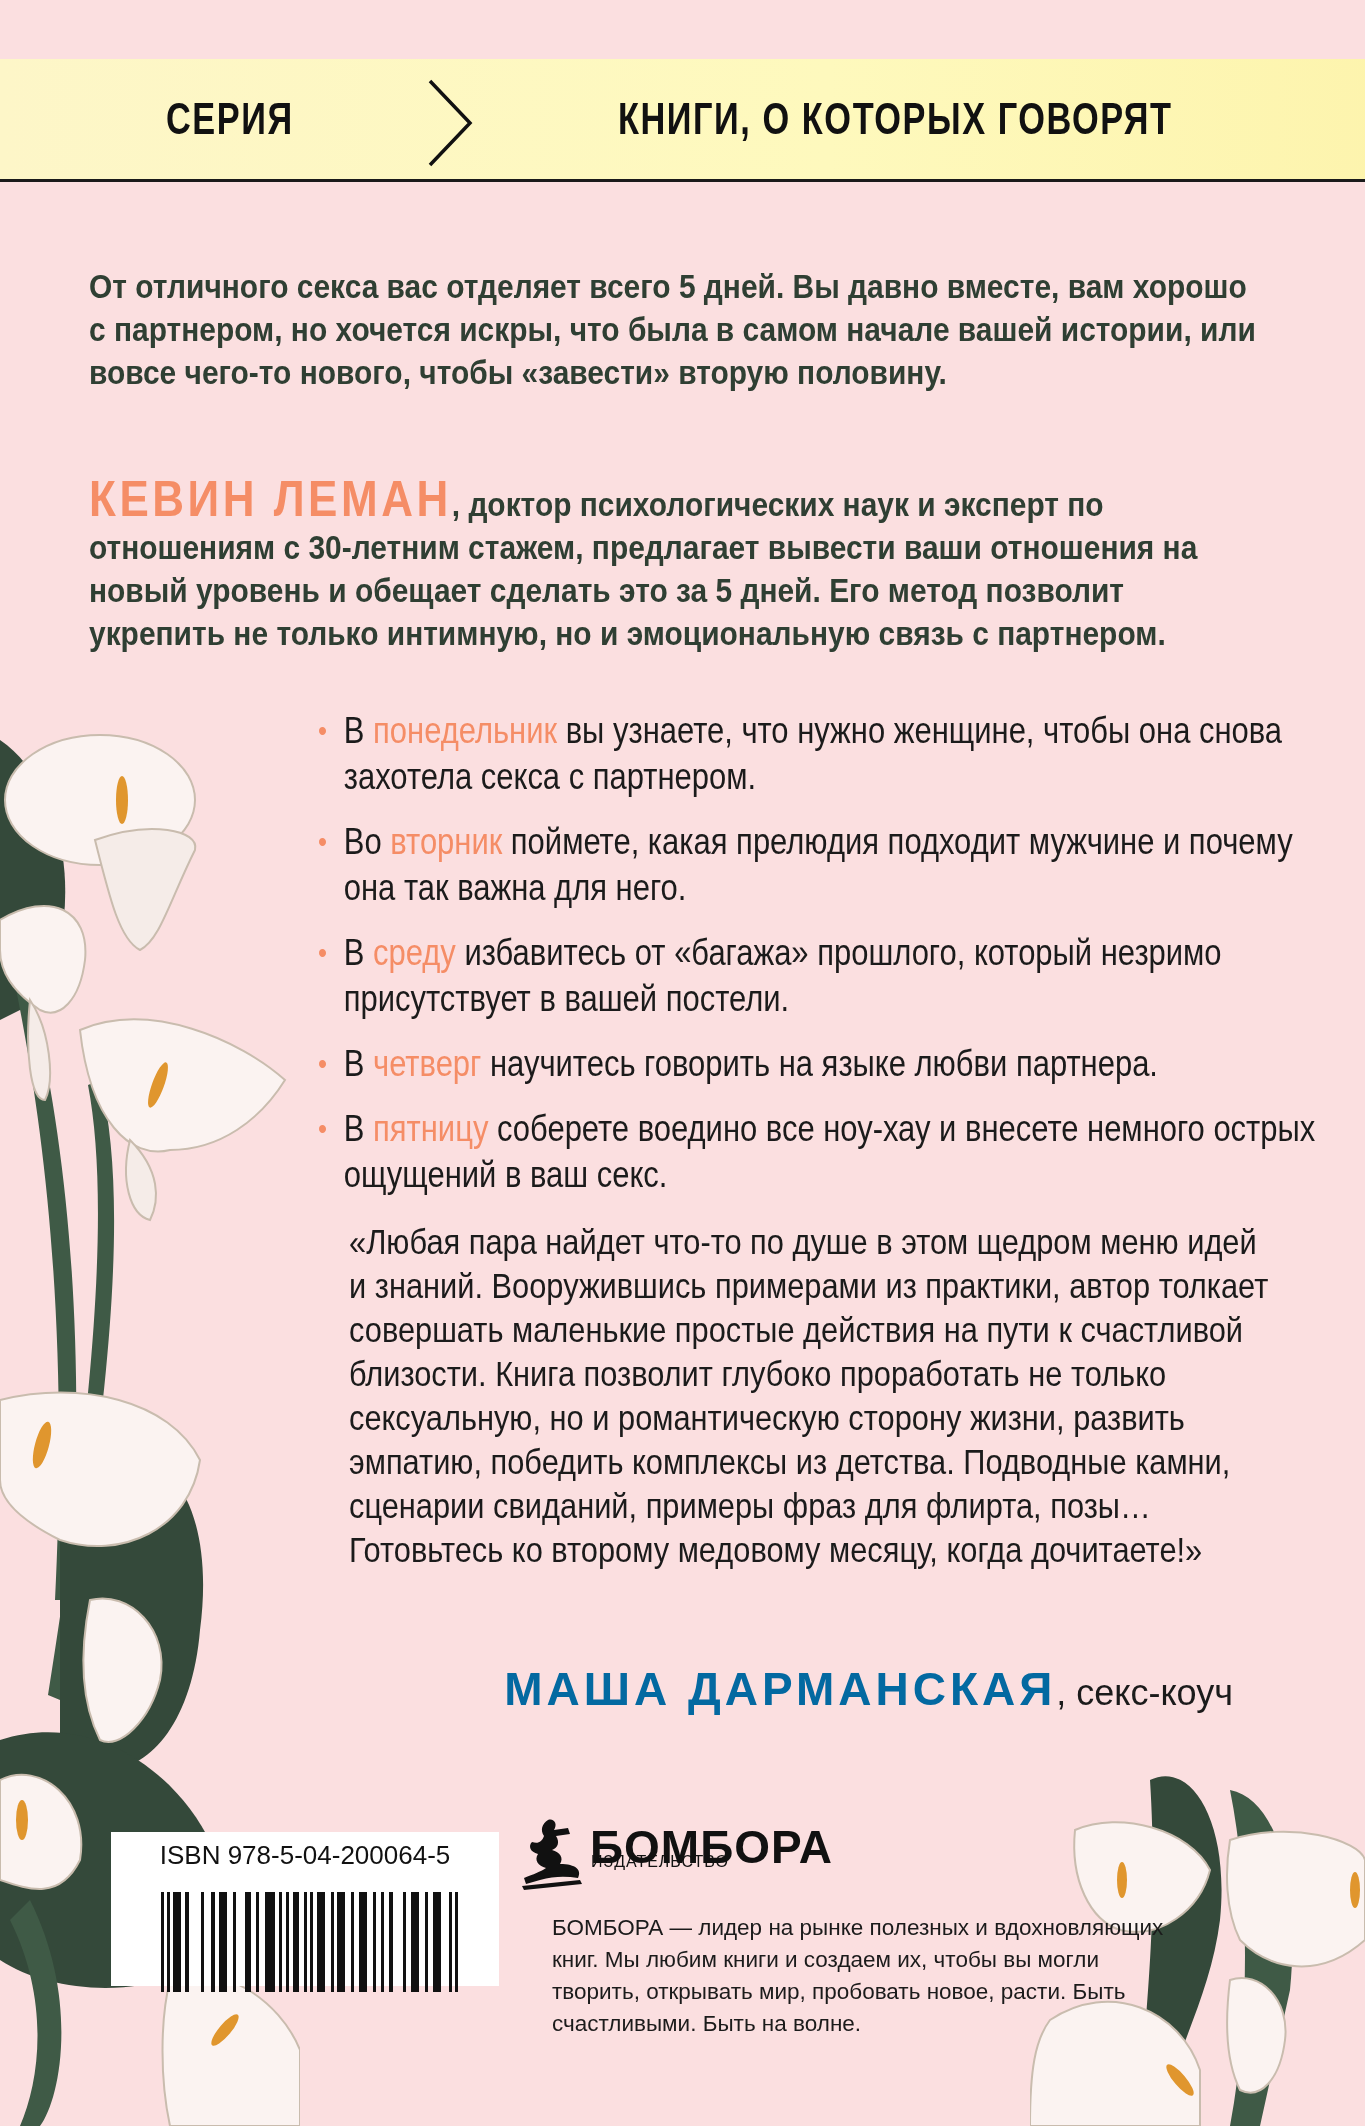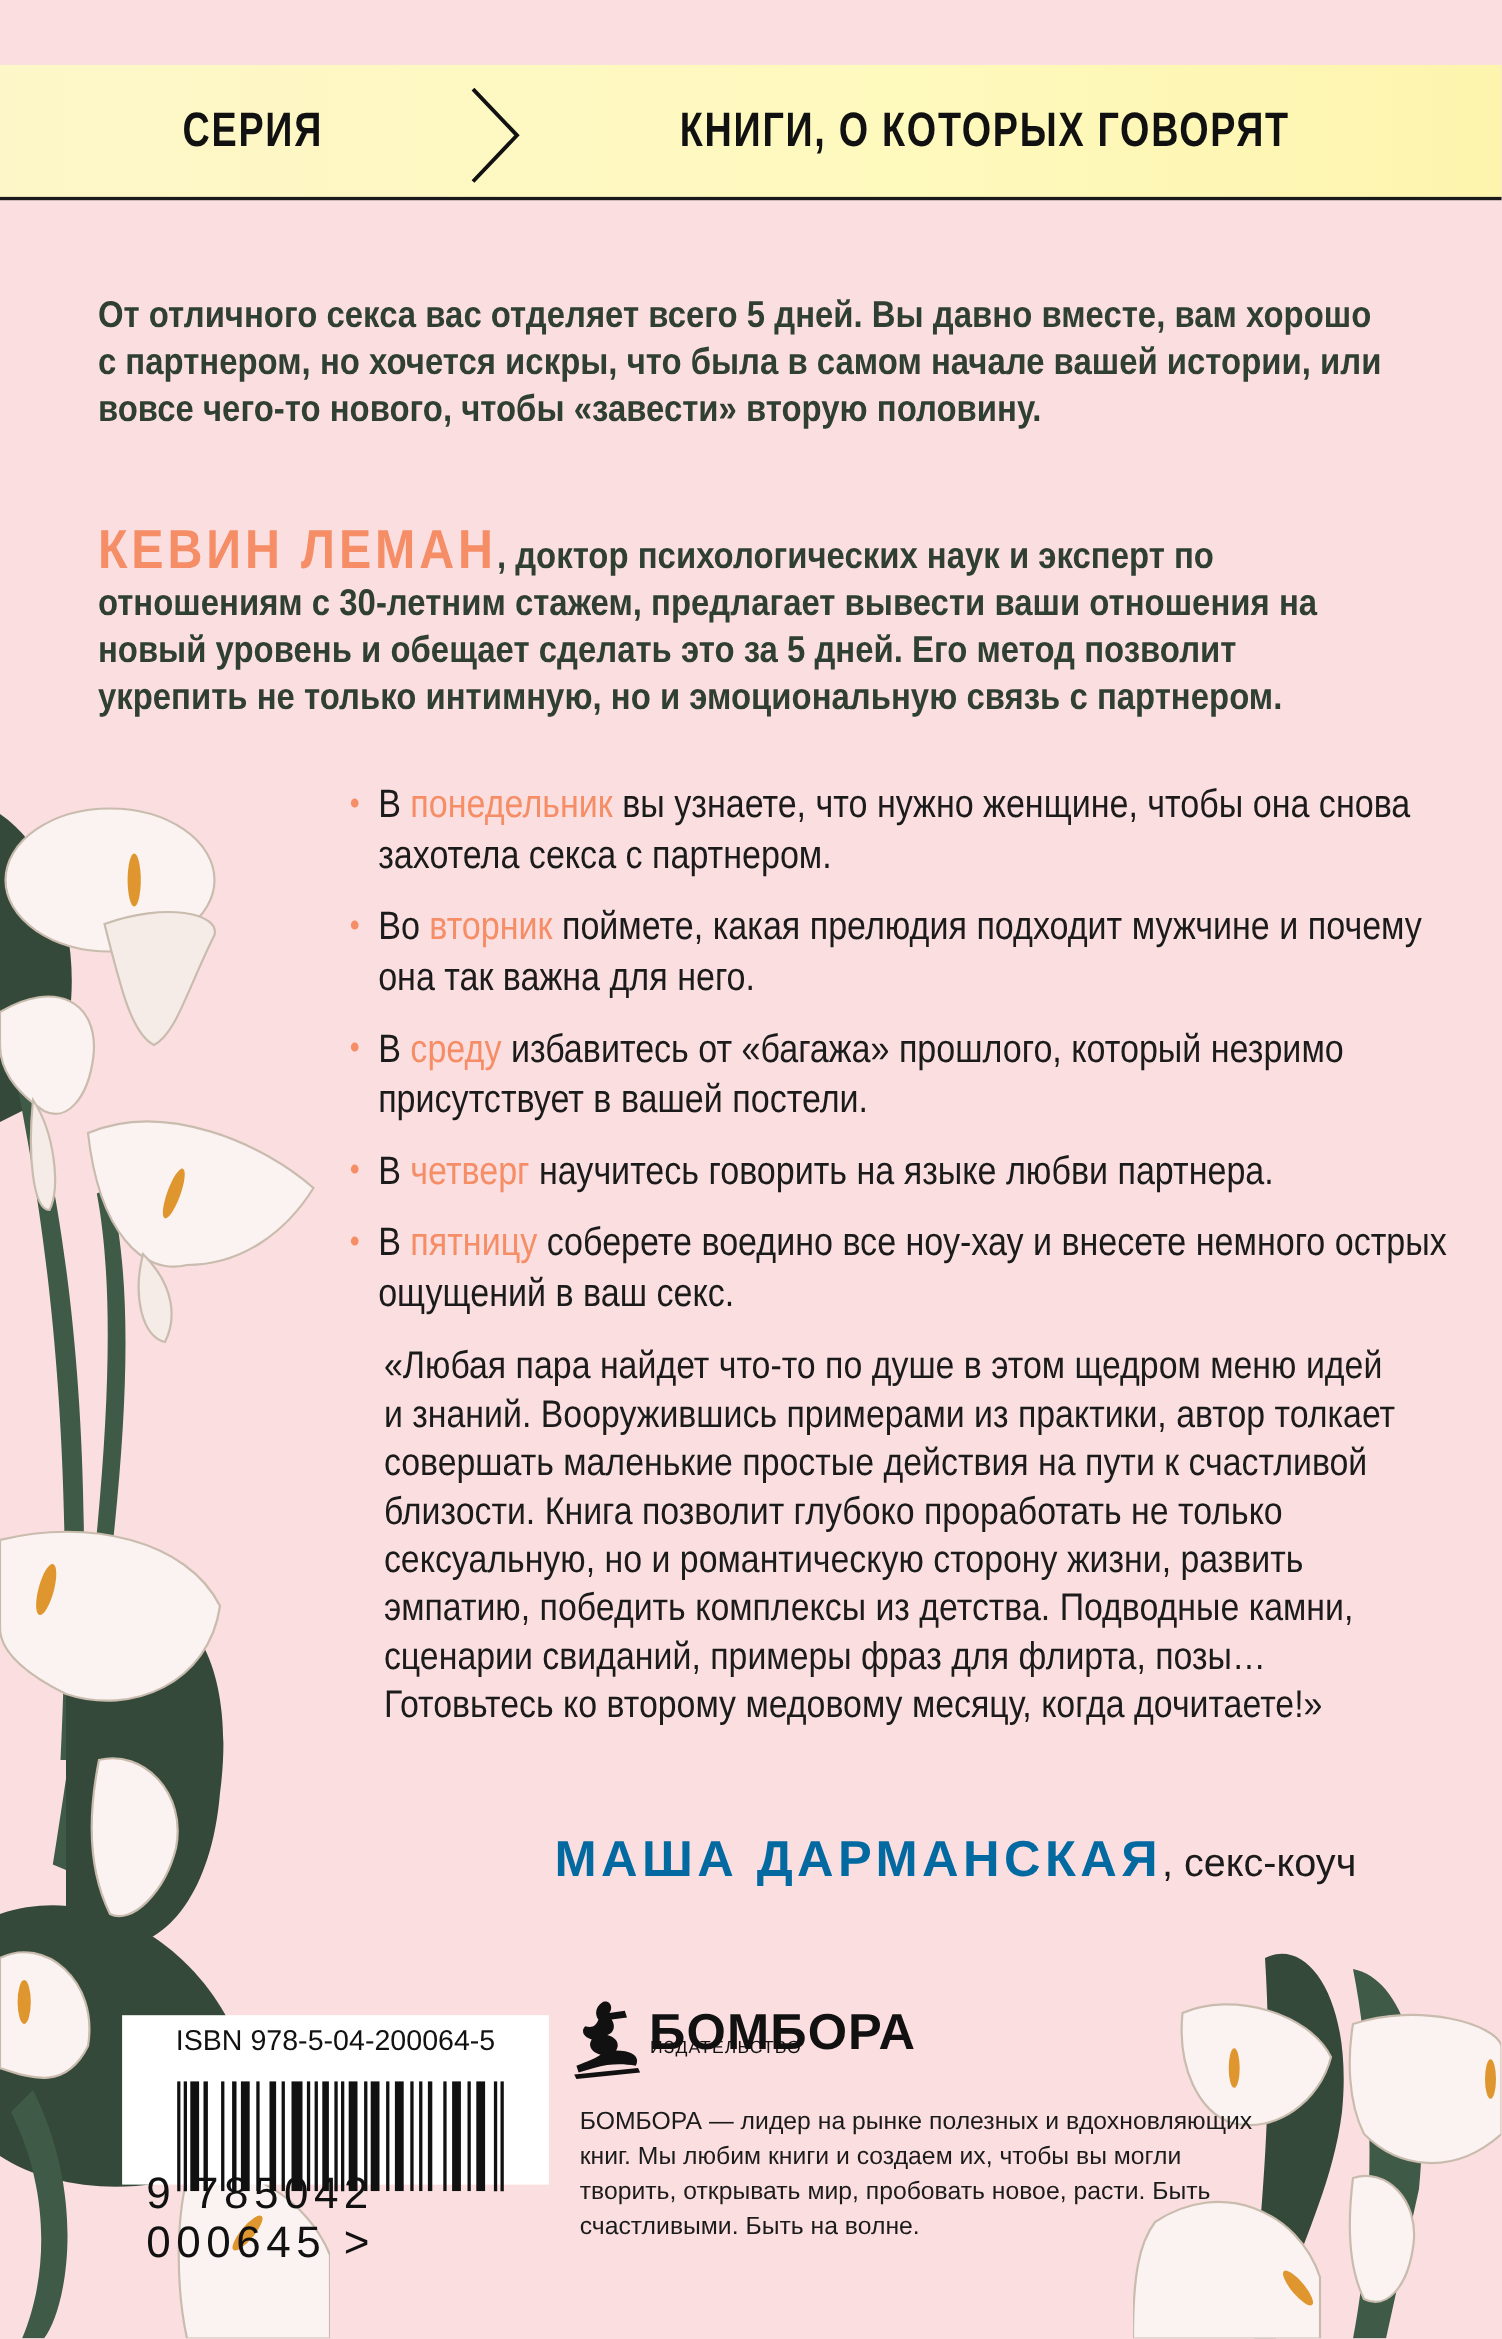--- a/index.html
+++ b/index.html
@@ -52,21 +52,21 @@
   .barcode-box {
     position: absolute; left: 111px; top: 1832px; width: 388px; height: 154px;
     background: #ffffff;
   }
   .isbn-text { position: absolute; top: 8px; left: 0; width: 100%; text-align: center; font-size: 26px; color: #111; }
   .bars { position: absolute; left: 50px; top: 60px; width: 306px; height: 100px; }
   .barcode-digits { position: absolute; left: 22px; top: 140px; font-size: 40px; color: #111; letter-spacing: 5px; }
   .bomb-logo { position: absolute; left: 520px; top: 1818px; width: 70px; height: 72px; }
   .publisher-name { position: absolute; left: 590px; top: 1820px; font-weight: bold; font-size: 46px; color: #111; letter-spacing: 1px; }
   .publisher-sub { position: absolute; left: 591px; top: 1853px; font-weight: normal; font-size: 16px; color: #111; letter-spacing: 1px; }
-  .publisher-desc { position: absolute; left: 527px; top: 1912px; width: 640px; font-size: 22.5px; line-height: 32px; color: #1b1b1b; }
+  .publisher-desc { position: absolute; left: 552px; top: 1912px; width: 640px; font-size: 22.5px; line-height: 32px; color: #1b1b1b; }
   .flowers-left, .flowers-right { position: absolute; }
   .flowers-left { left: 0; top: 700px; width: 300px; height: 1426px; }
   .flowers-right { left: 1030px; top: 1740px; width: 335px; height: 386px; }
 </style>
 </head>
 <body>
 
 <svg class="flowers-left" viewBox="0 0 300 1426">
   <path d="M0 40 C60 80 90 200 40 300 L0 320 Z" fill="#34493a"></path>
   <path d="M20 250 C60 400 90 600 70 900 L55 900 C70 600 40 400 10 260Z" fill="#3f5a46"></path>
@@ -175,21 +175,20 @@
       <rect x="220" y="0" width="3" height="100"></rect>
         <rect x="228" y="0" width="4" height="100"></rect>
       <rect x="242" y="0" width="3" height="100"></rect>
         <rect x="250" y="0" width="8" height="100"></rect>
       <rect x="264" y="0" width="3" height="100"></rect>
         <rect x="272" y="0" width="8" height="100"></rect>
       <rect x="288" y="0" width="3" height="110"></rect>
         <rect x="294" y="0" width="3" height="110"></rect>
     </g>
   </svg>
-  <div class="barcode-digits">9 785042 000645 &gt;</div>
 </div>
 
 <svg class="bomb-logo" viewBox="0 0 70 72">
   <path d="M28 2 C34 0 38 6 34 12 L48 10 L50 16 L36 18 C40 24 38 30 32 32 C40 34 44 40 40 46 C56 46 62 52 58 60 C46 58 34 58 20 62 L6 66 L4 60 C14 56 20 54 26 50 C18 48 14 42 18 36 C10 34 8 28 12 24 C18 26 22 24 24 18 C20 12 22 6 28 2Z" fill="#111"></path>
   <path d="M2 68 L60 62 L62 66 L4 72Z" fill="#111"></path>
 </svg>
 <div class="publisher-name">БОМБОРА</div>
 <div class="publisher-sub">ИЗДАТЕЛЬСТВО</div>
 <div class="publisher-desc">БОМБОРА — лидер на рынке полезных и вдохновляющих книг. Мы любим книги и создаем их, чтобы вы могли творить, открывать мир, пробовать новое, расти. Быть счастливыми. Быть на волне.</div>
 

